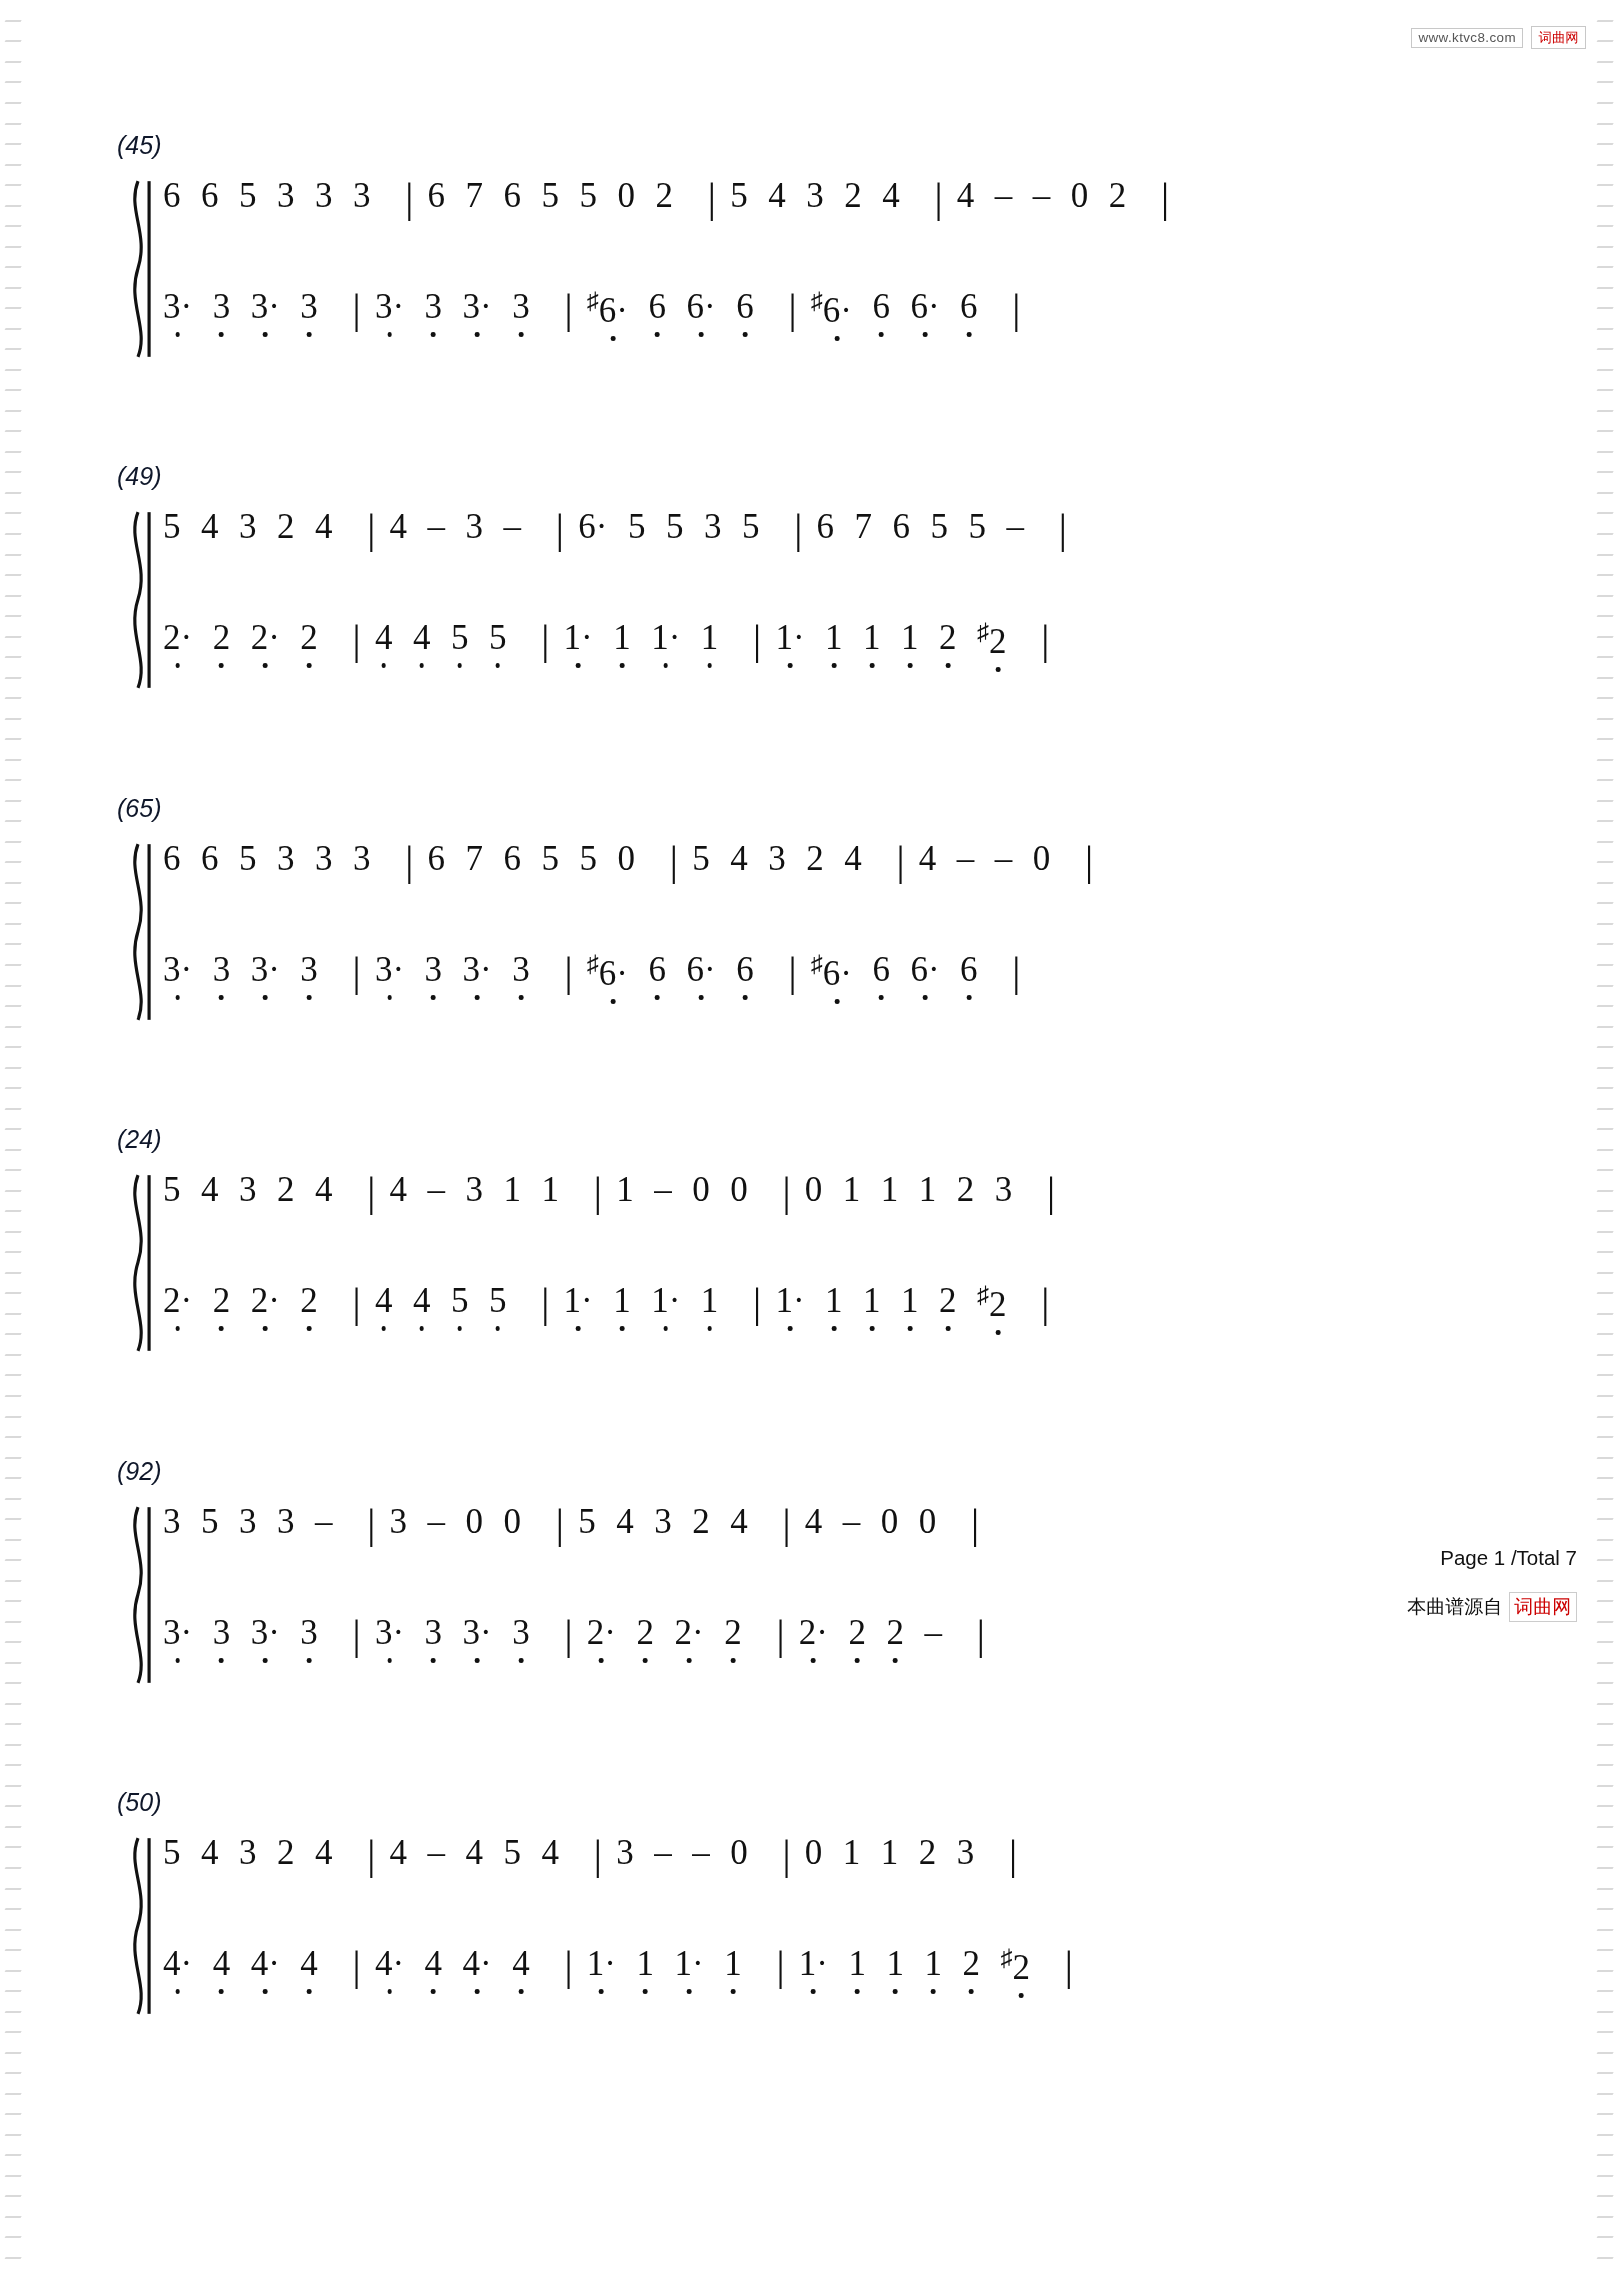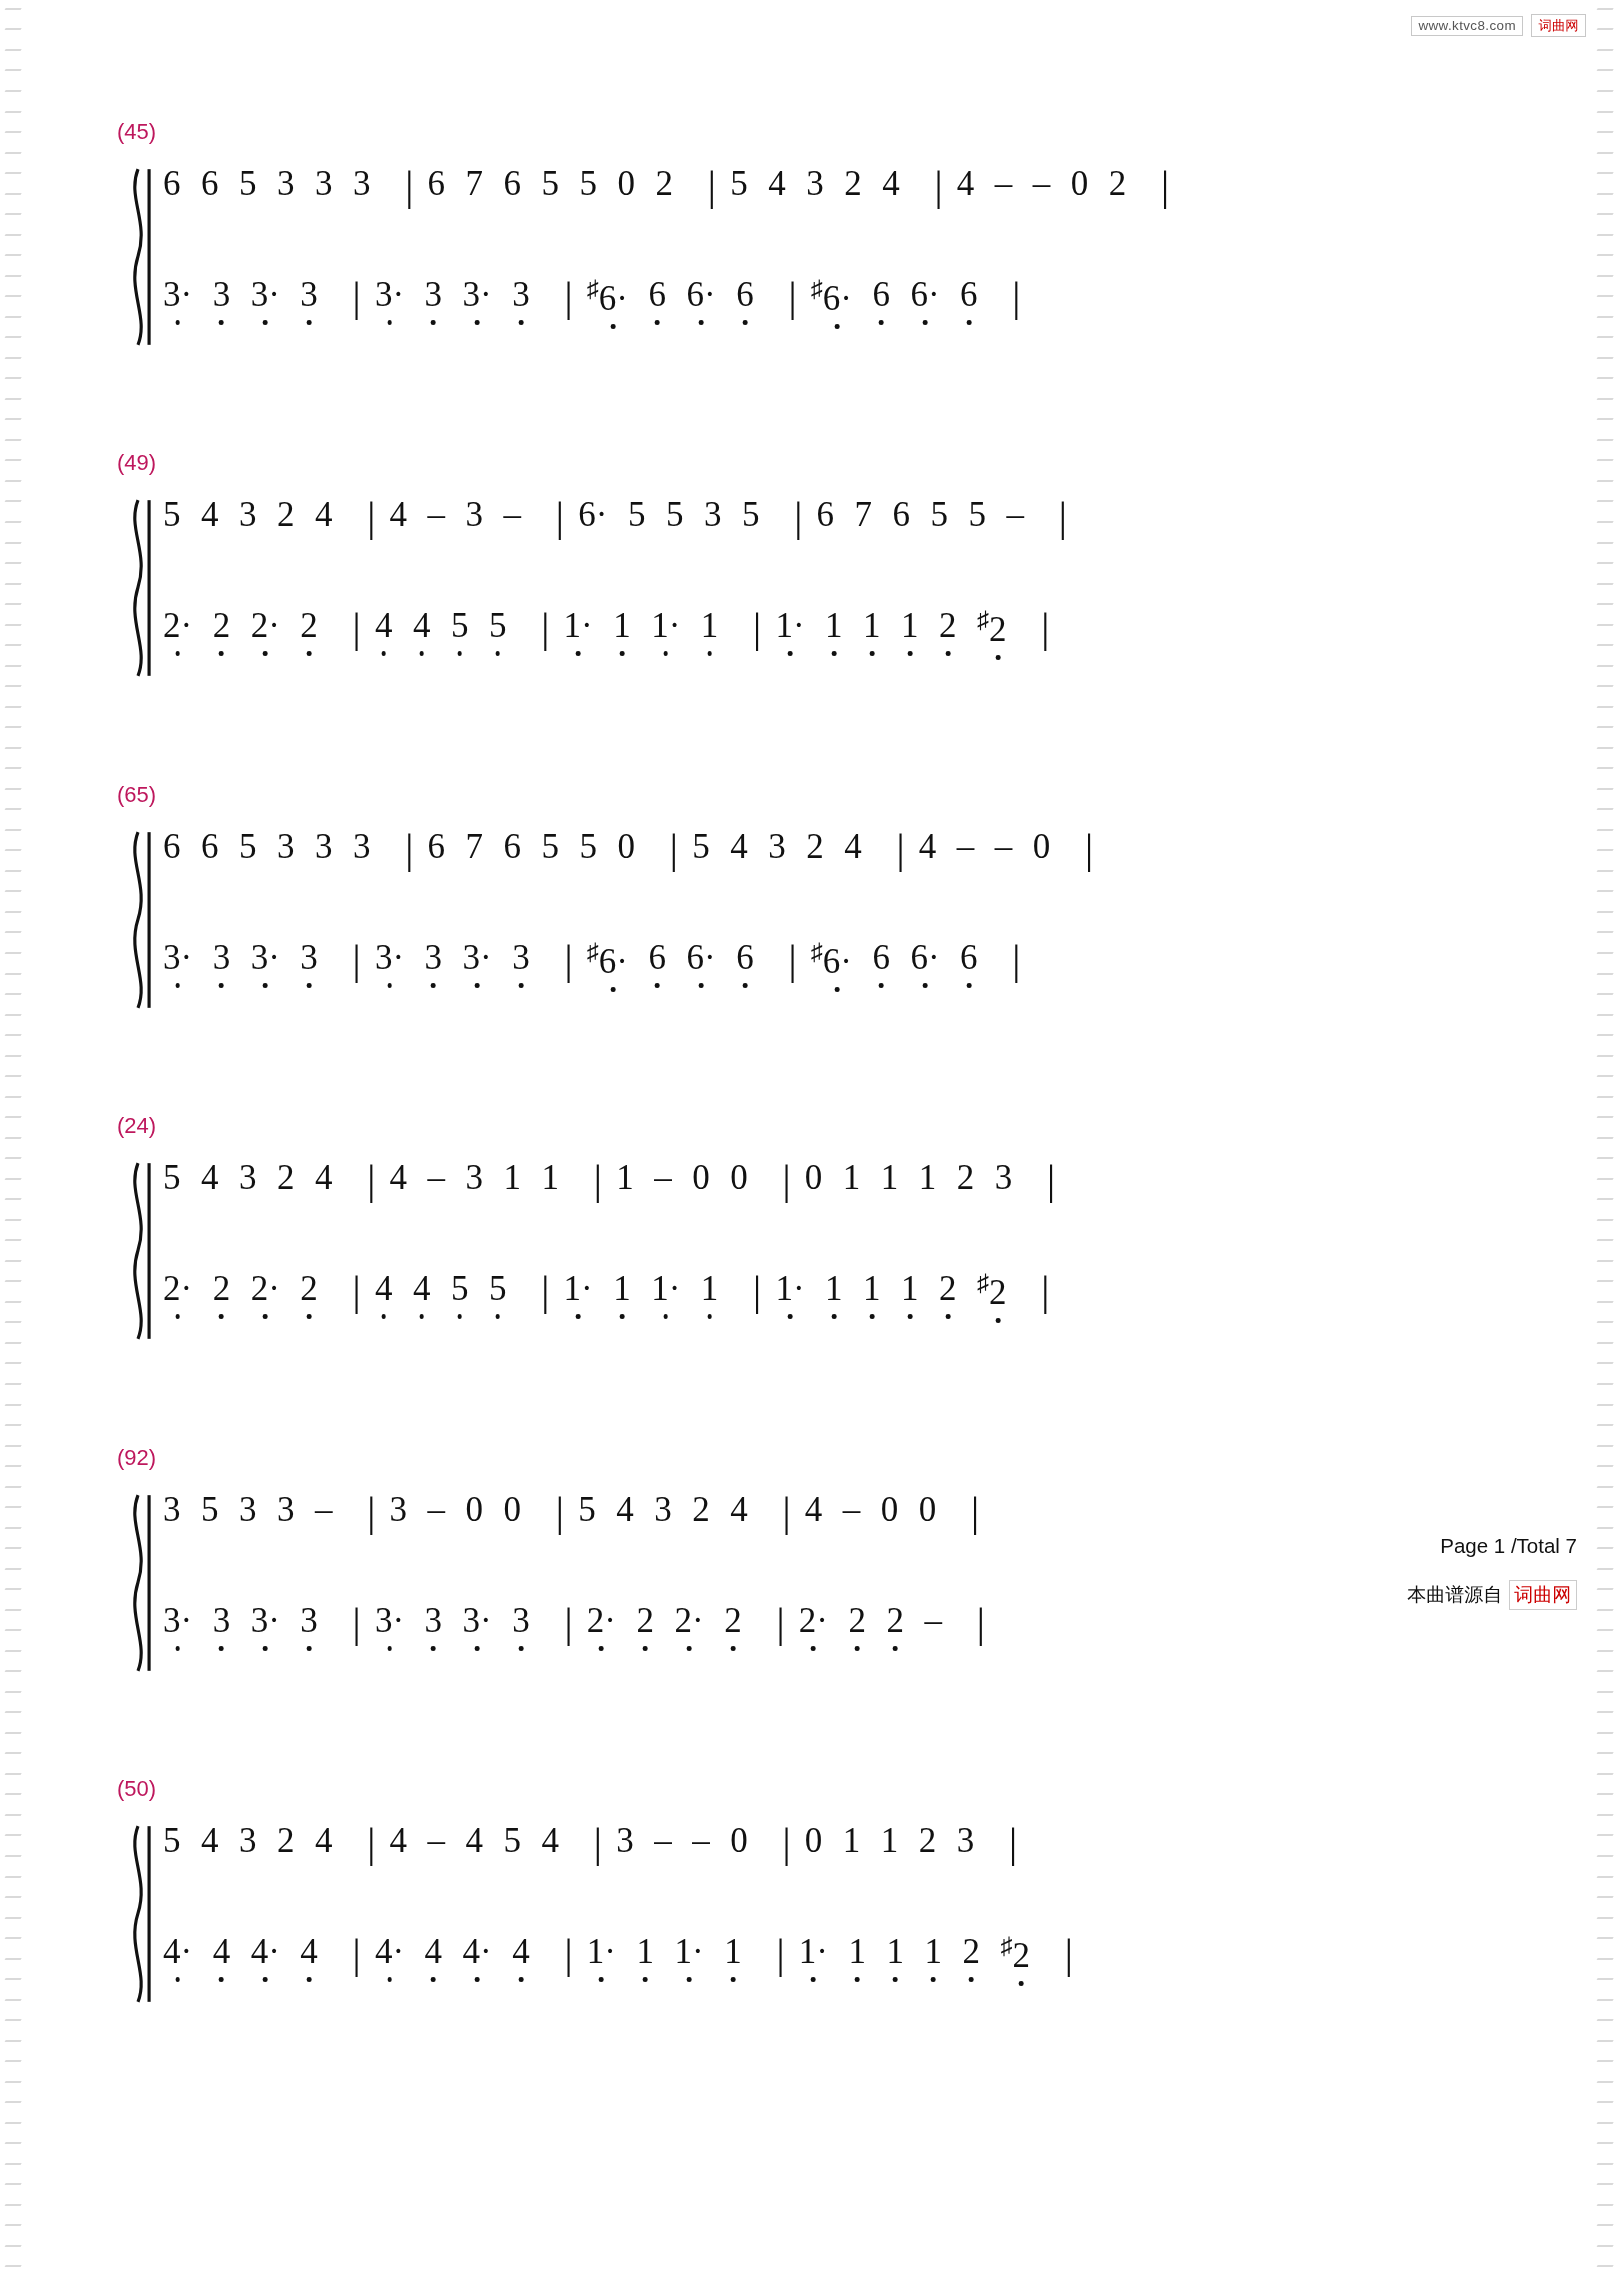--- a/index.html
+++ b/index.html
@@ -1,34 +1,34 @@
 <!DOCTYPE html>
 <html style="font-size:12.6px"><head>
 <meta charset="utf-8">
 <style>
   html,body{margin:0;padding:0;background:#ffffff;}
   body{width:1618px;height:2273px;font-family:"Liberation Serif",serif;color:#111;position:relative;overflow:hidden;}
 
   
-  .page{position:absolute;left:0;top:0;width:1618px;height:1653px;background:#fff;}
+  .page{position:absolute;left:0;top:12px;width:1618px;height:1653px;background:#fff;}
   .edge{position:absolute;top:0;width:27px;height:2273px;}
   .edge.left{left:0;}
   .edge.right{right:0;}
   .edge .tick{position:absolute;width:16px;height:2.4px;background:#d9d9d9;transform:skewX(-30deg);}
   .edge.left .tick{left:4.7px;}
   .edge.right .tick{right:4.7px;}
 
   
   .watermark{position:absolute;top:14px;right:32px;display:flex;align-items:center;gap:8px;}
   .wm-box{border:0.8px solid #c8c8c8;padding:1.6px 6.3px;font-size:13.4px;font-family:"Liberation Sans",sans-serif;color:#555;letter-spacing:0.4px;}
   .wm-red{color:#cc0000;font-size:13.4px;font-family:"Liberation Sans",sans-serif;border:0.8px solid #c8c8c8;padding:1.6px 6.3px;}
 
   
   .system{position:absolute;left:0;width:1618px;}
-  .measure-no{position:absolute;font-family:"Liberation Sans",sans-serif;font-size:22px;color:#be185d;}
+  .measure-no{position:absolute;font-family:"Liberation Sans",sans-serif;font-size:25px;color:#0f172a;font-style:italic;}
 
   .staffbox{position:absolute;left:122px;width:1362px;}
 
   
   .brace{position:absolute;left:0;top:0;width:32px;height:100%;}
   .brace svg{display:block;}
 
   
   .row{position:absolute;left:41px;right:0;height:68px;display:flex;align-items:flex-start;}
   .row.upper{top:0;}

